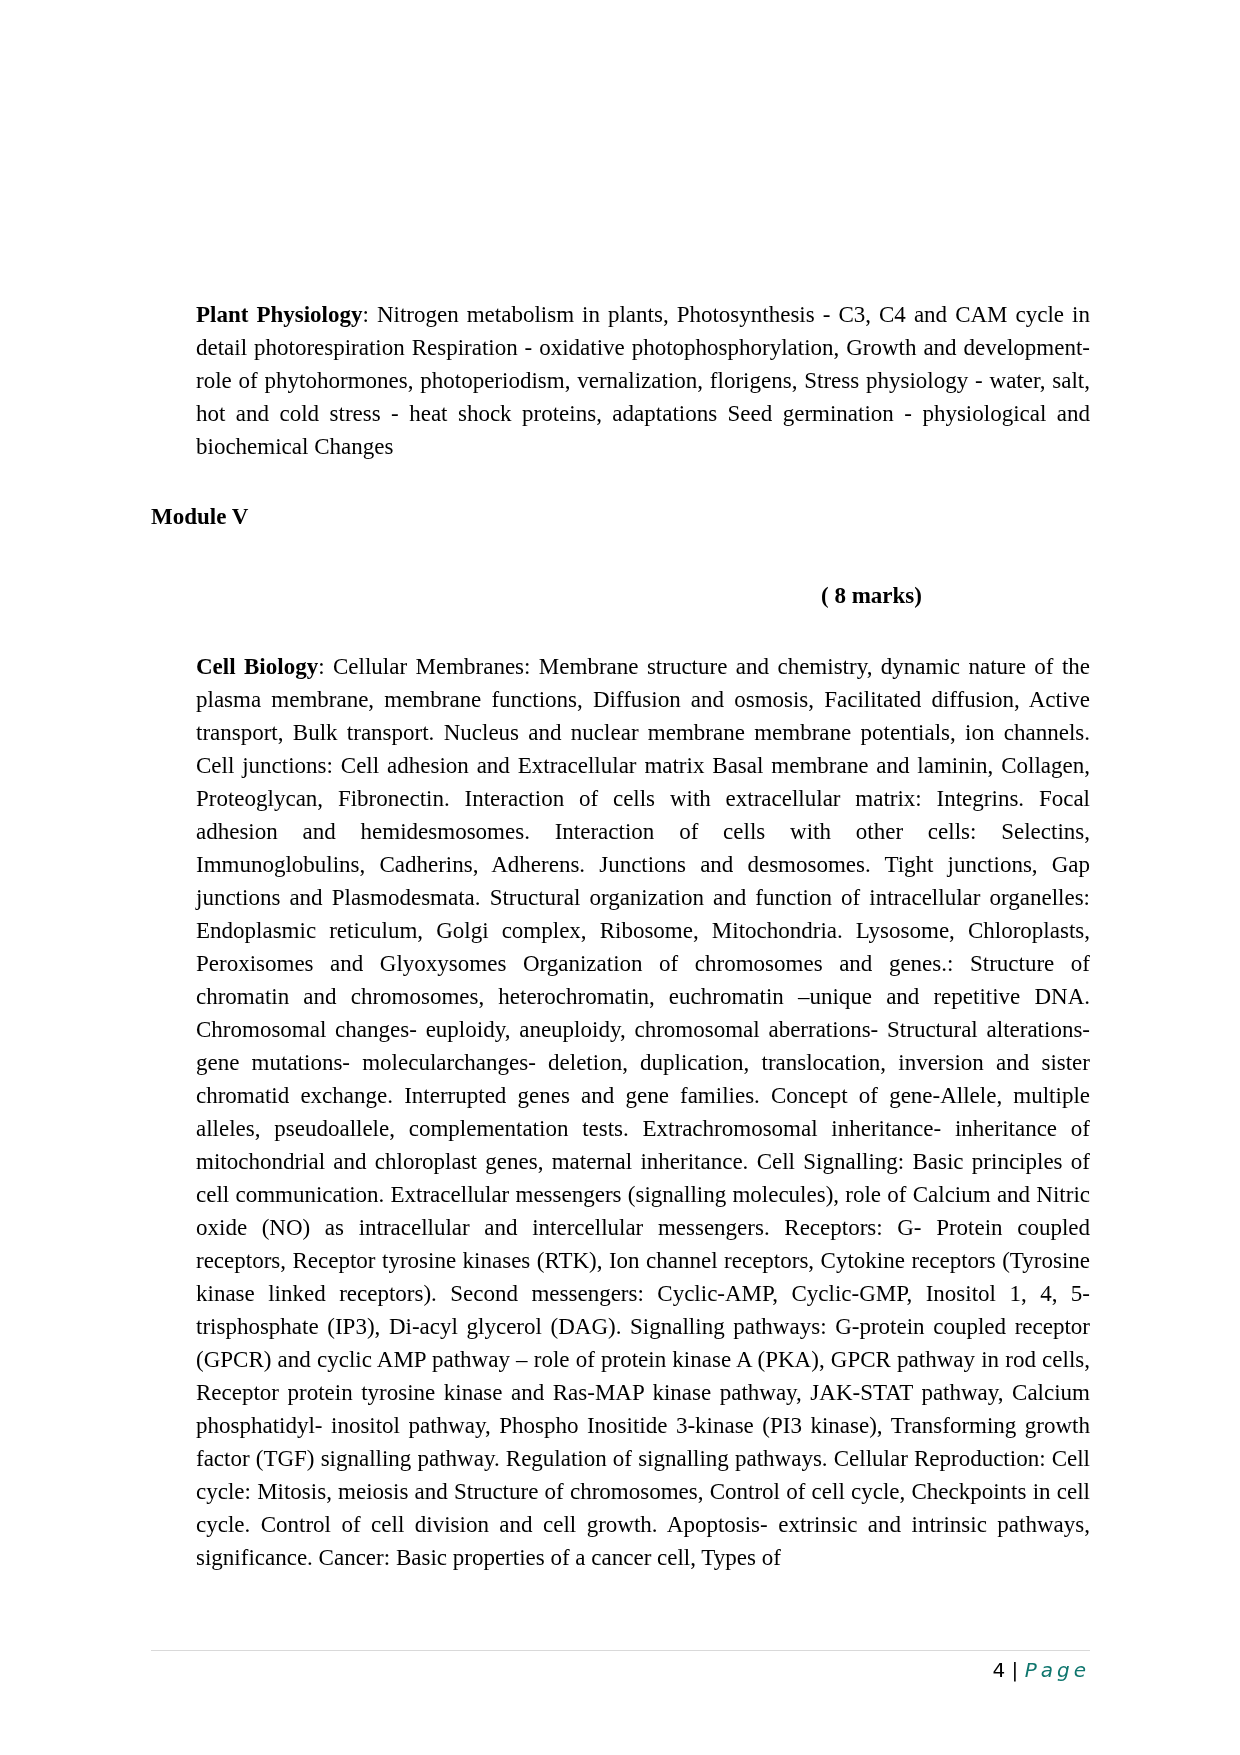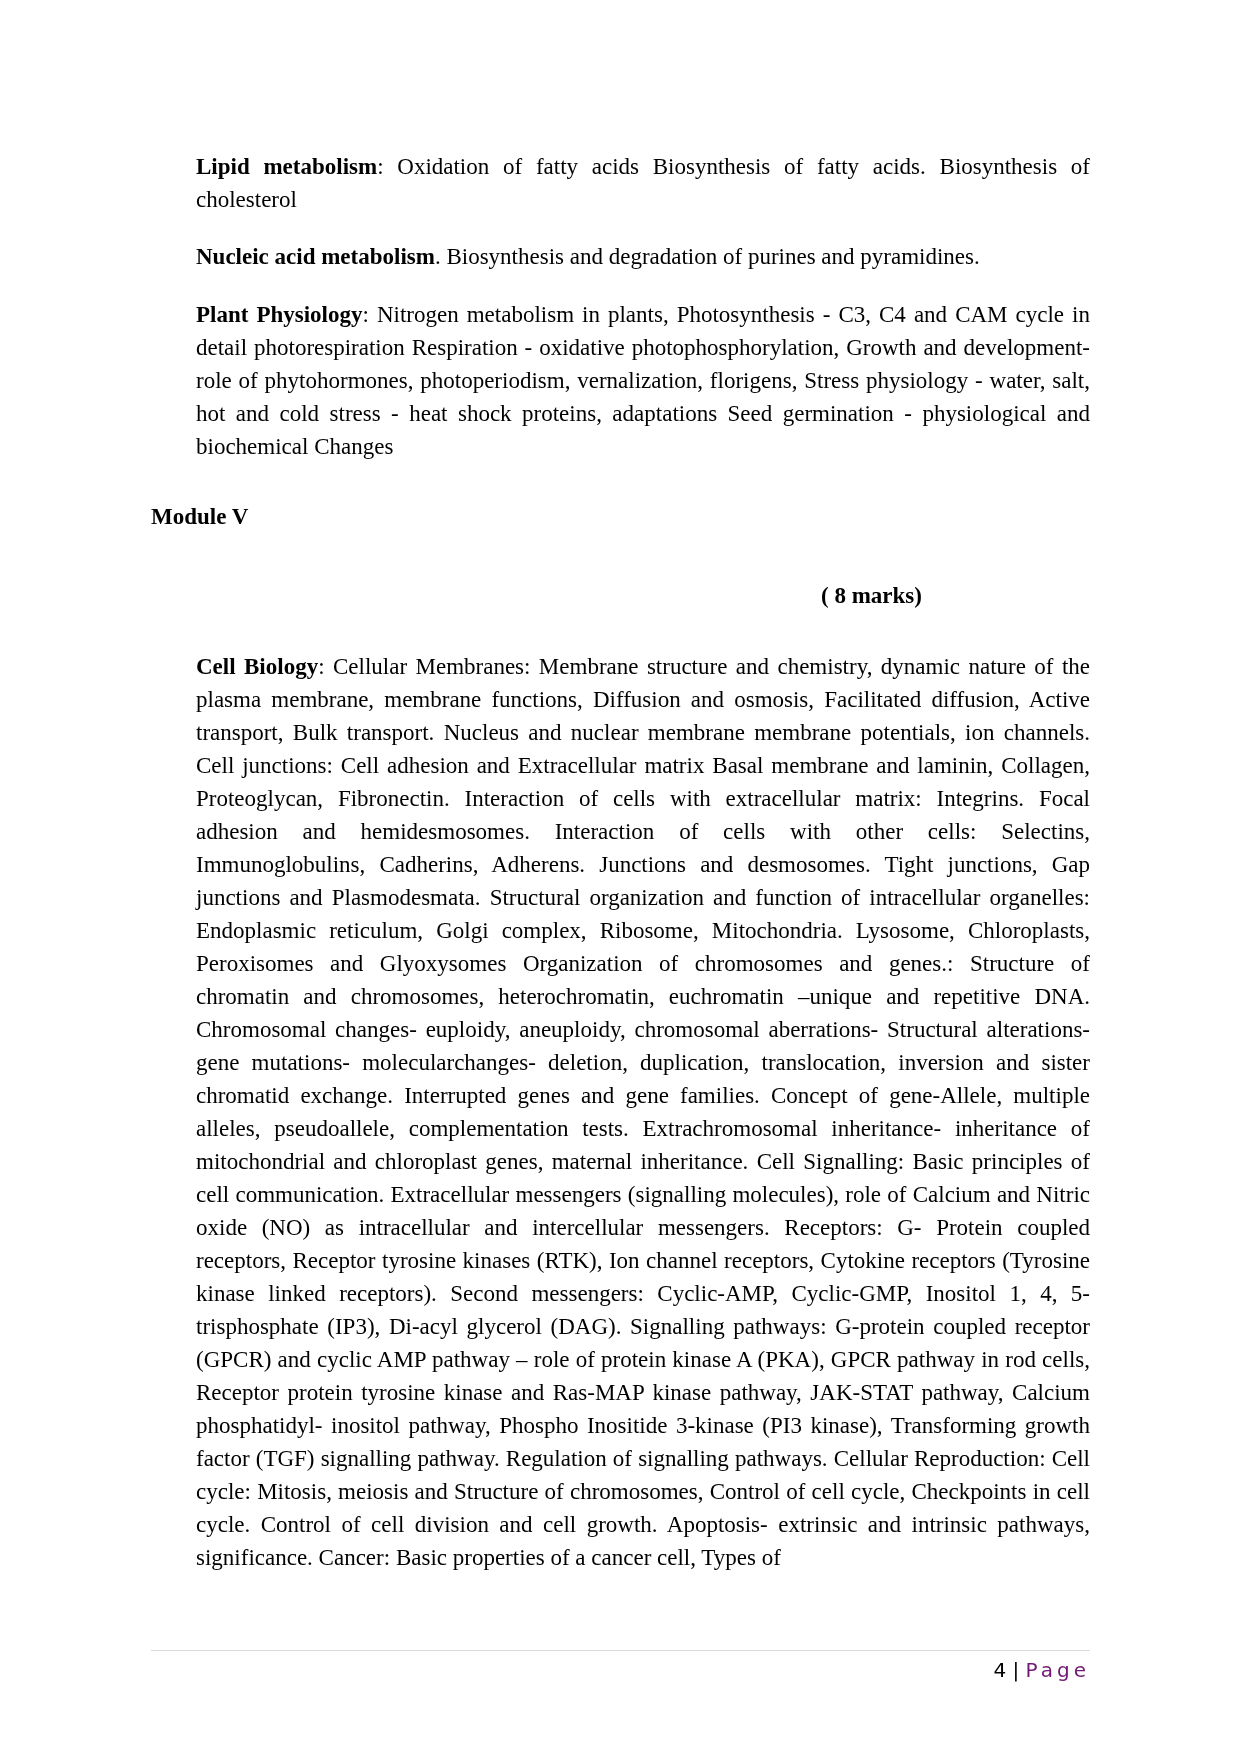--- a/index.html
+++ b/index.html
@@ -30,30 +30,28 @@
     position: absolute; left: 151px; top: 1650px; width: 939px; height: 1px;
     background: #d9d9d9;
   }
   .footer-page {
     position: absolute; right: 150px; top: 1656px;
     font-family: "DejaVu Sans", "Liberation Sans", sans-serif;
     font-size: 20px; line-height: 28px; color: #000;
     white-space: pre;
   }
   .footer-page .sep { color: #000; }
-  .footer-page .pg { color: #701a75; letter-spacing: 4px; }
+  .footer-page .pg { color: #0f766e; letter-spacing: 4px; font-style: italic; }
 </style>
 </head>
 <body>
 
 <div class="page serif">
 
-  <p class="para" style="top:150px;"><b>Lipid metabolism</b><span>:</span><span> Oxidation of fatty acids Biosynthesis of fatty acids. Biosynthesis of cholesterol</span></p>
 
-  <p class="para" style="top:240px;"><b>Nucleic acid metabolism</b><span>.</span><span> Biosynthesis and degradation of purines and pyramidines.</span></p>
 
   <p class="para" style="top:298px;"><b>Plant Physiology</b><span>:</span><span> Nitrogen metabolism in plants, Photosynthesis - C3, C4 and CAM cycle in detail photorespiration Respiration - oxidative photophosphorylation, Growth and development- role of phytohormones, photoperiodism, vernalization, florigens, Stress physiology - water, salt, hot and cold stress - heat shock proteins, adaptations Seed germination - physiological and biochemical Changes</span></p>
 
   <p class="heading" style="top:500px;">Module V</p>
 
   <div class="heading" style="top:567px; width:900px;">
     <span class="marks">( 8 marks)</span>
   </div>
 
   <p class="para" style="top:650px;"><b>Cell Biology</b><span>:</span><span> Cellular Membranes: Membrane structure and chemistry, dynamic nature of the plasma membrane, membrane functions, Diffusion and osmosis, Facilitated diffusion, Active transport, Bulk transport. Nucleus and nuclear membrane membrane potentials, ion channels. Cell junctions: Cell adhesion and Extracellular matrix Basal membrane and laminin, Collagen, Proteoglycan, Fibronectin. Interaction of cells with extracellular matrix: Integrins. Focal adhesion and hemidesmosomes. Interaction of cells with other cells: Selectins, Immunoglobulins, Cadherins, Adherens. Junctions and desmosomes. Tight junctions, Gap junctions and Plasmodesmata. Structural organization and function of intracellular organelles: Endoplasmic reticulum, Golgi complex, Ribosome, Mitochondria. Lysosome, Chloroplasts, Peroxisomes and Glyoxysomes Organization of chromosomes and genes.: Structure of chromatin and chromosomes, heterochromatin, euchromatin –unique and repetitive DNA. Chromosomal changes- euploidy, aneuploidy, chromosomal aberrations- Structural alterations-gene mutations- molecularchanges- deletion, duplication, translocation, inversion and sister chromatid exchange. Interrupted genes and gene families. Concept of gene-Allele, multiple alleles, pseudoallele, complementation tests. Extrachromosomal inheritance- inheritance of mitochondrial and chloroplast genes, maternal inheritance. Cell Signalling: Basic principles of cell communication. Extracellular messengers (signalling molecules), role of Calcium and Nitric oxide (NO) as intracellular and intercellular messengers. Receptors: G- Protein coupled receptors, Receptor tyrosine kinases (RTK), Ion channel receptors, Cytokine receptors (Tyrosine kinase linked receptors). Second messengers: Cyclic-AMP, Cyclic-GMP, Inositol 1, 4, 5-trisphosphate (IP3), Di-acyl glycerol (DAG). Signalling pathways: G-protein coupled receptor (GPCR) and cyclic AMP pathway – role of protein kinase A (PKA), GPCR pathway in rod cells, Receptor protein tyrosine kinase and Ras-MAP kinase pathway, JAK-STAT pathway, Calcium phosphatidyl- inositol pathway, Phospho Inositide 3-kinase (PI3 kinase), Transforming growth factor (TGF) signalling pathway. Regulation of signalling pathways. Cellular Reproduction: Cell cycle: Mitosis, meiosis and Structure of chromosomes, Control of cell cycle, Checkpoints in cell cycle. Control of cell division and cell growth. Apoptosis- extrinsic and intrinsic pathways, significance. Cancer: Basic properties of a cancer cell, Types of</span></p>

